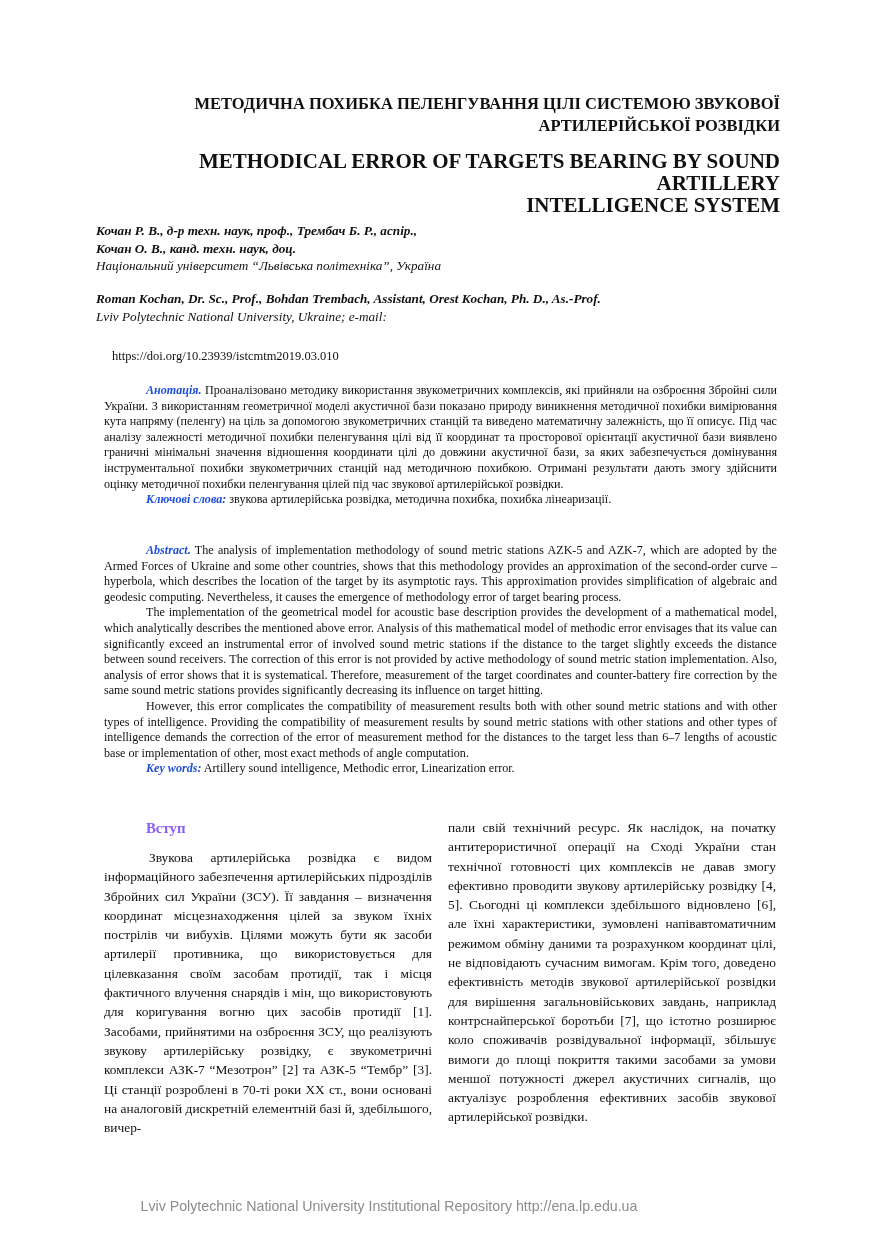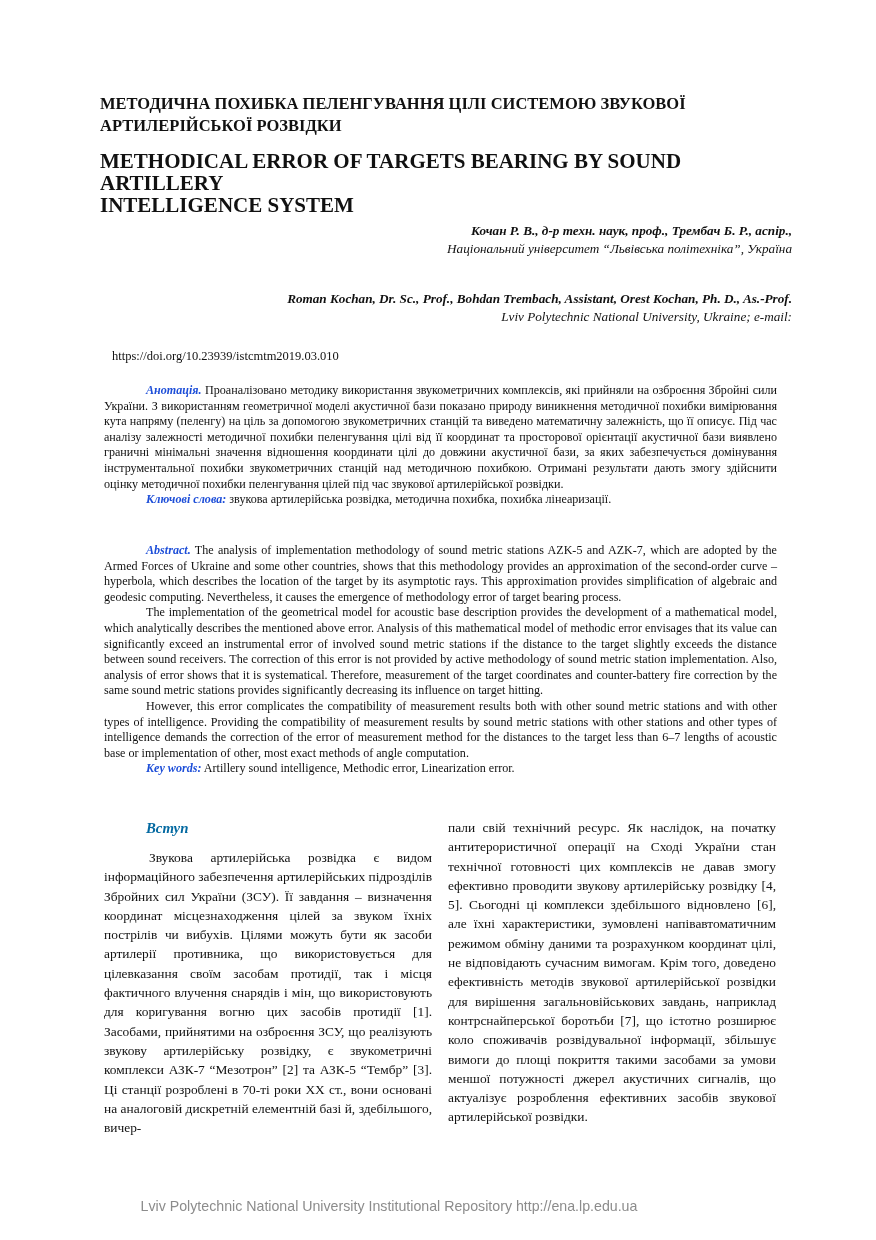--- a/index.html
+++ b/index.html
@@ -1,52 +1,53 @@
 <!DOCTYPE html>
 <html><head>
 <meta charset="utf-8">
 <style>
   html, body { margin: 0; padding: 0; background: #ffffff; }
   body { width: 876px; height: 1240px; position: relative; overflow: hidden;
          font-family: "Liberation Serif", serif; color: #111; }
-  .title-block { position: absolute; left: 100px; width: 680px; text-align: left; font-weight: bold; }
+  .title-block { position: absolute; left: 100px; width: 680px; text-align: right; font-weight: bold; }
   .title-uk { top: 93px; font-size: 16.5px; line-height: 22px; }
   .title-en { top: 150px; font-size: 21px; line-height: 22px; }
-  .authors { position: absolute; left: 112px; width: 680px; text-align: right; font-style: italic; font-size: 13.2px; line-height: 17.5px; }
+  .authors { position: absolute; left: 96px; width: 680px; text-align: left; font-style: italic; font-size: 13.2px; line-height: 17.5px; }
   .authors-uk { top: 222px; }
   .authors-en { top: 290px; }
   .authors b { font-weight: bold; }
   .doi { position: absolute; left: 112px; top: 349px; font-size: 12.5px; }
   .abstract-block { position: absolute; left: 104px; width: 673px; font-size: 12.1px; line-height: 15.6px; text-align: justify; }
   .abstract-block p { margin: 0; text-indent: 42px; }
   .ann-uk { top: 383px; }
   .ann-en { top: 543px; }
   .label { color: #1d4ed8; font-weight: bold; font-style: italic; }
   .columns { position: absolute; top: 818px; left: 104px; width: 673px; display: flex; gap: 16px; }
   .col { width: 328px; font-size: 13.4px; line-height: 19.3px; text-align: justify; }
   .col p { margin: 0; }
   .col .indent { text-indent: 45px; }
-  .section-heading { color: #0369a1; font-weight: bold; font-size: 14.8px; margin: 0 0 10px 42px; line-height: 20px; font-style: italic; }
+  .section-heading { color: #8b5cf6; font-weight: bold; font-size: 14.8px; margin: 0 0 10px 42px; line-height: 20px; }
   .footer { position: absolute; top: 1198px; left: 0; width: 778px; text-align: center;
             font-family: "Liberation Sans", sans-serif; font-size: 14.2px; color: #8c8c8c; }
 </style>
 </head>
 <body>
 
 <div class="title-block title-uk">
   <div>МЕТОДИЧНА ПОХИБКА ПЕЛЕНГУВАННЯ ЦІЛІ СИСТЕМОЮ ЗВУКОВОЇ</div>
   <div>АРТИЛЕРІЙСЬКОЇ РОЗВІДКИ</div>
 </div>
 <div class="title-block title-en">
   <div>METHODICAL ERROR OF TARGETS BEARING BY SOUND ARTILLERY</div>
   <div>INTELLIGENCE SYSTEM</div>
 </div>
 
 <div class="authors authors-uk">
   <div><b>Кочан Р. В., д-р техн. наук, проф., Трембач Б. Р., аспір.,</b></div>
+  <div><b>Кочан О. В., канд. техн. наук, доц.</b></div>
   <div>Національний університет “Львівська політехніка”, Україна</div>
 </div>
 <div class="authors authors-en">
   <div><b>Roman Kochan, Dr. Sc., Prof., Bohdan Trembach, Assistant, Orest Kochan, Ph. D., As.-Prof.</b></div>
   <div>Lviv Polytechnic National University, Ukraine; e-mail:</div>
 </div>
 
 <div class="doi">https://doi.org/10.23939/istcmtm2019.03.010</div>
 
 <div class="abstract-block ann-uk">

